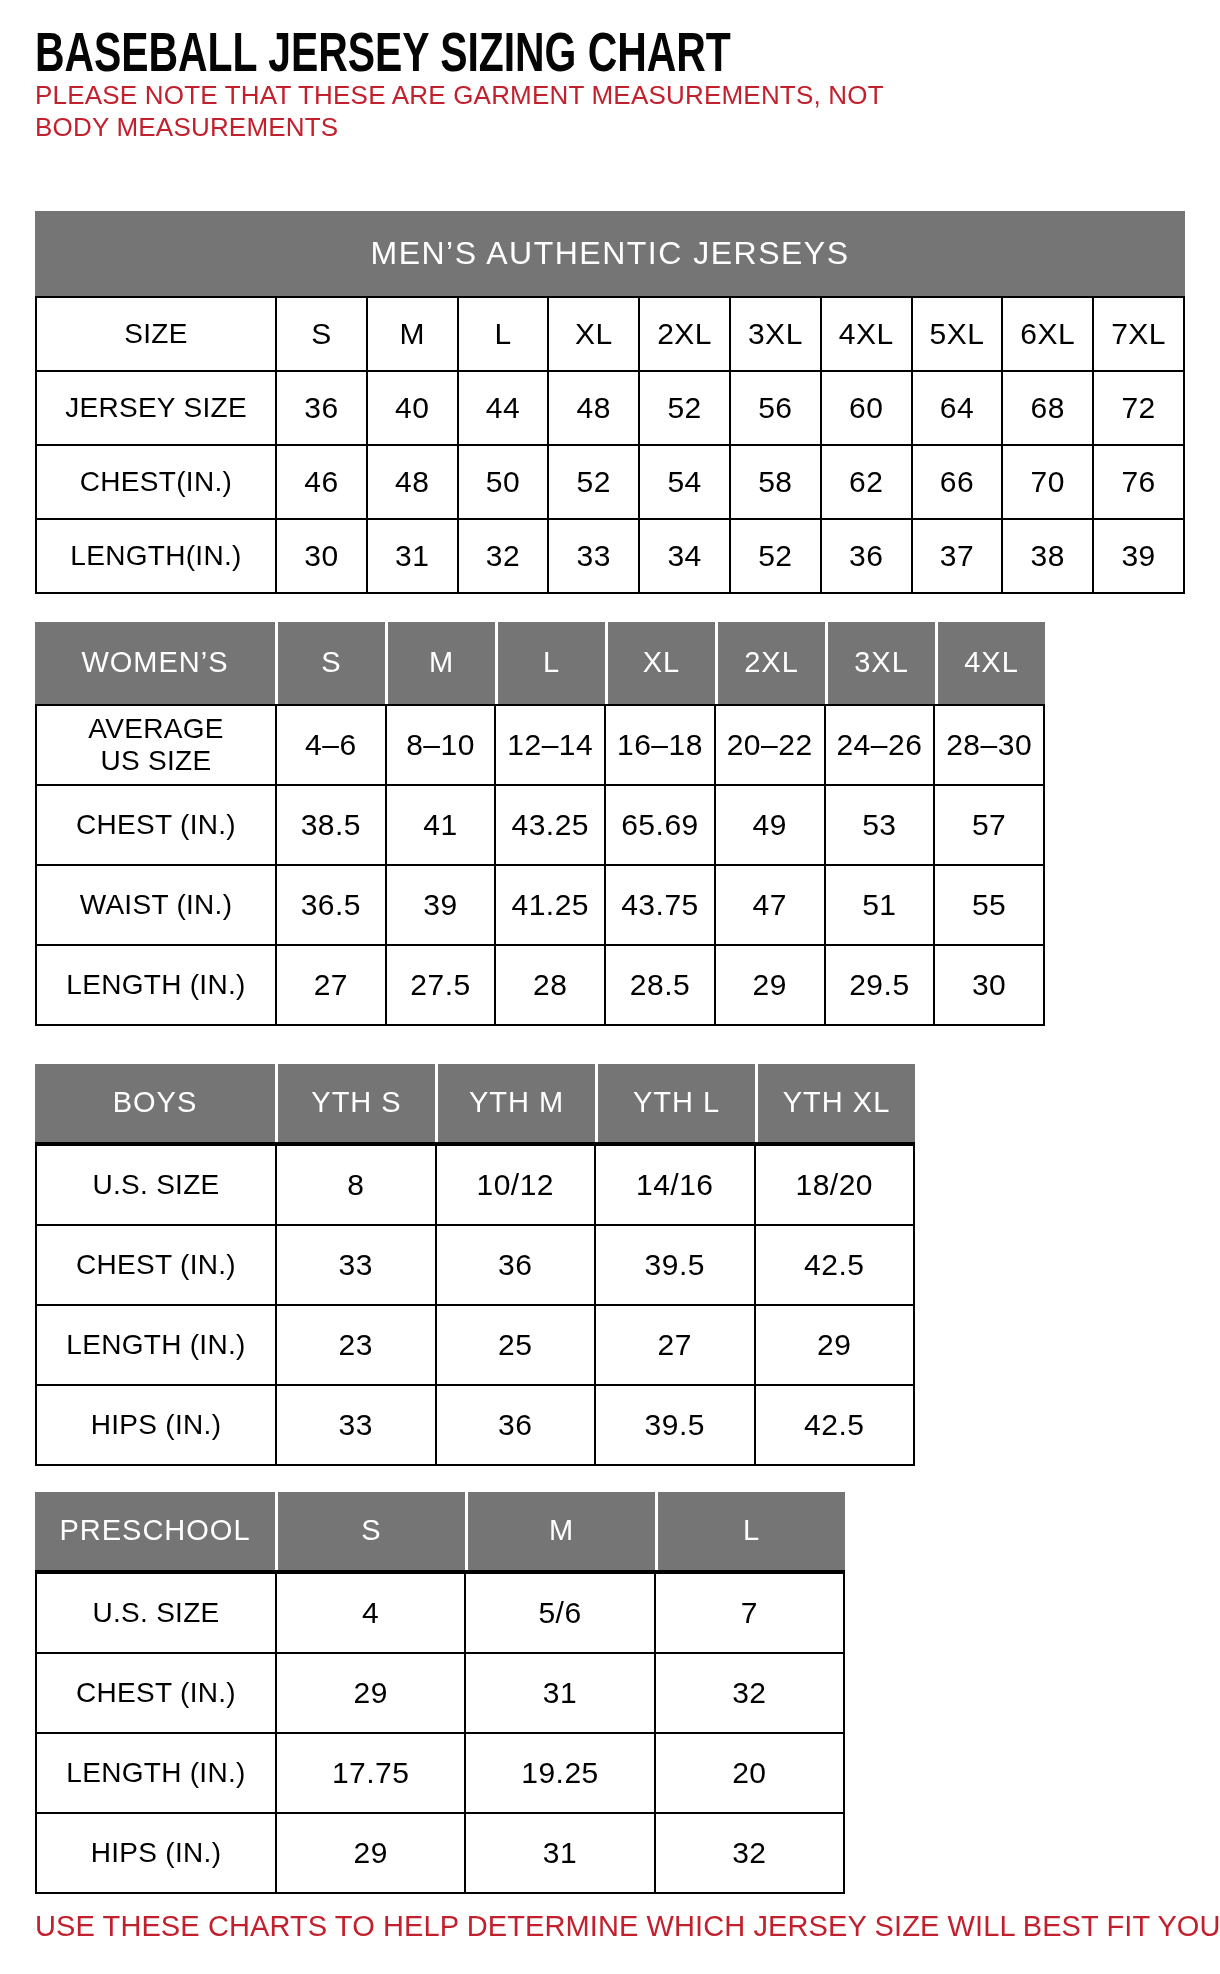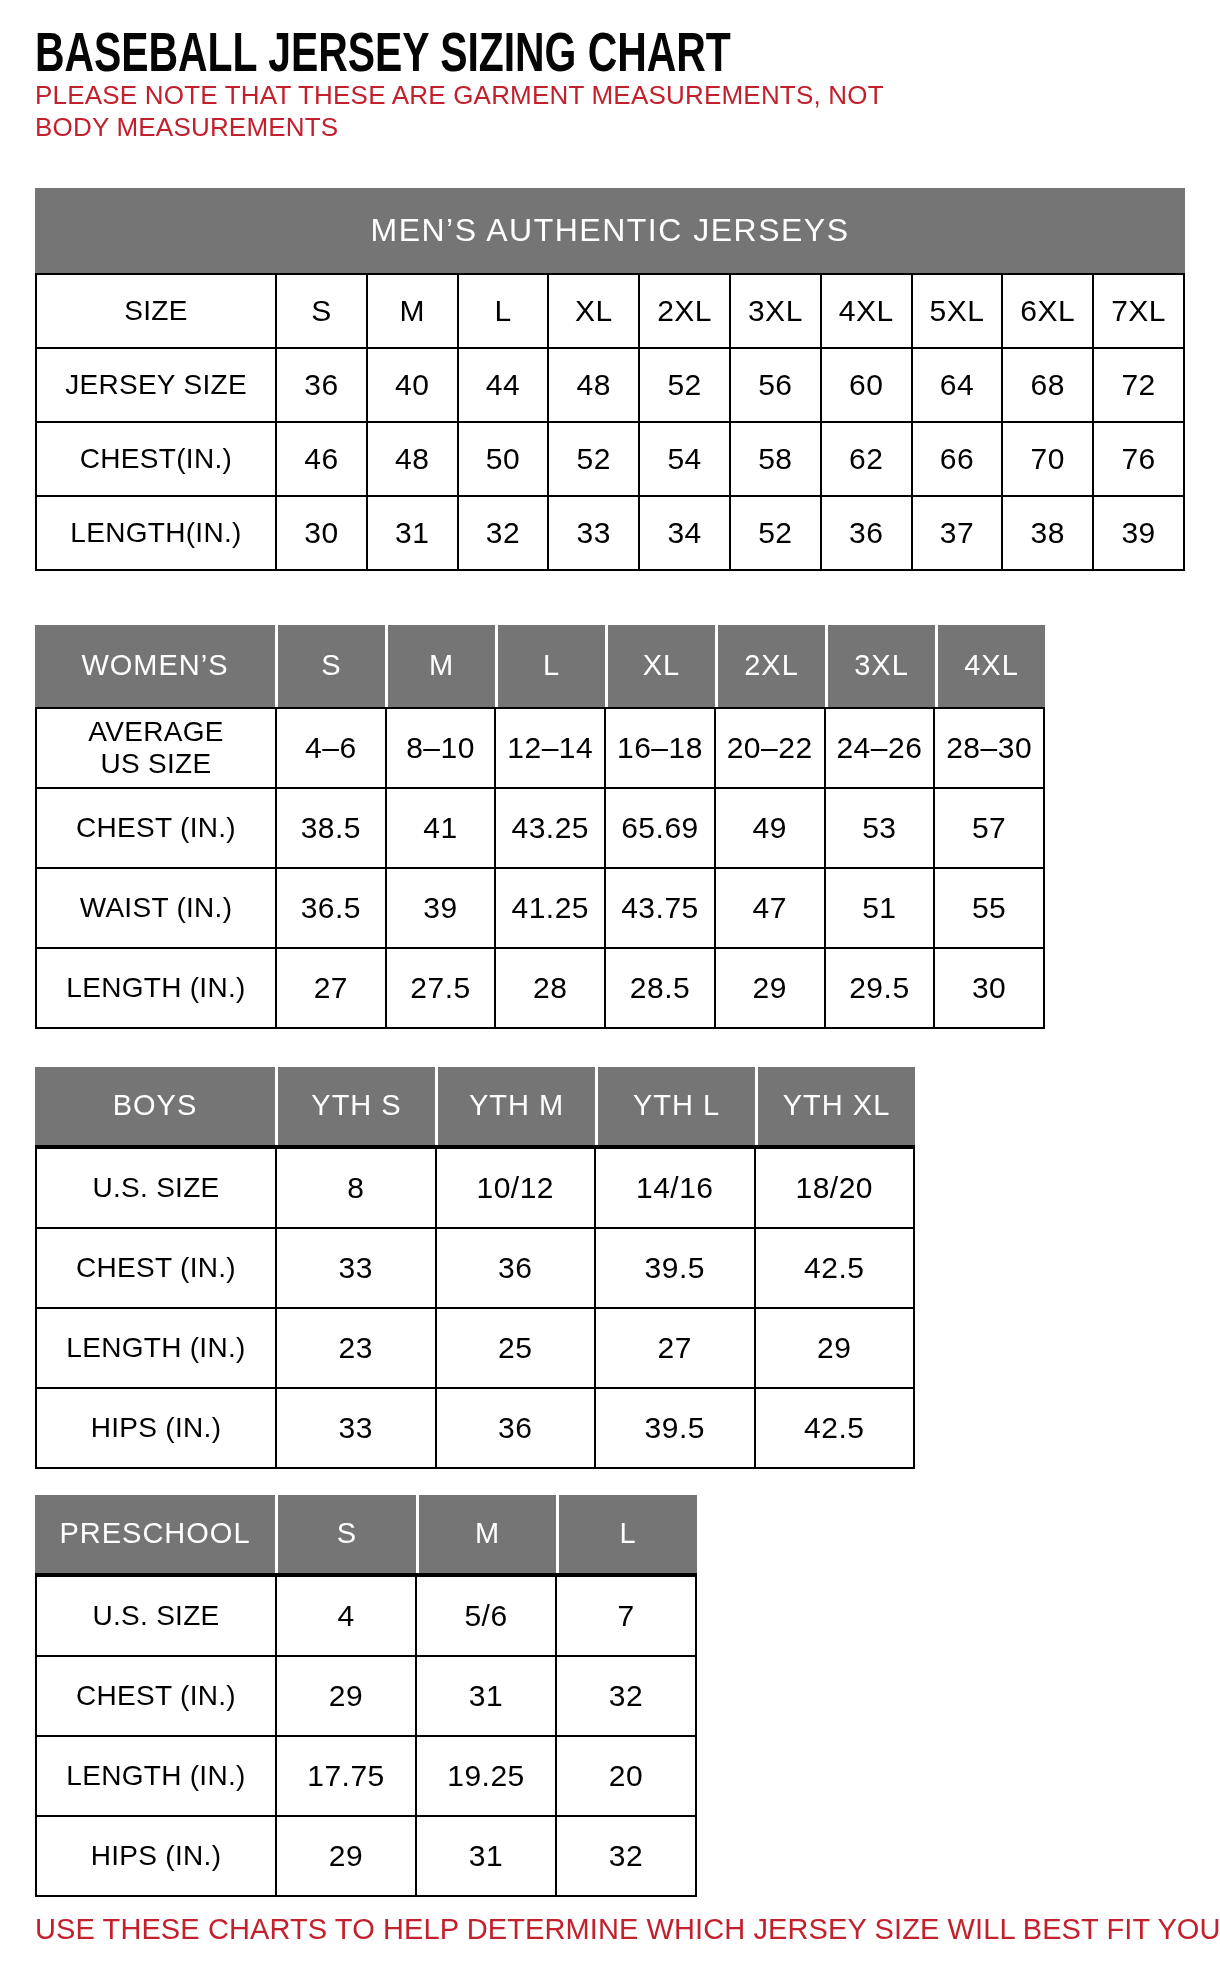--- a/index.html
+++ b/index.html
@@ -25,25 +25,25 @@
     color:var(--red,#c2202d);
     font-size:26px; line-height:1.23; letter-spacing:0.2px;
   }
   .footer {
     margin-top:16px;
     color:var(--red,#c2202d);
     font-size:29px; letter-spacing:0.1px; white-space:nowrap;
   }
 
   
-  .tblock { margin-top:54px; }
-  .tblock.mens      { margin-top:44px; width:1150px; }
+  .tblock { margin-top:28px; }
+  .tblock.mens      { margin-top:67px; width:1150px; }
   .tblock.womens    { width:1010px; }
   .tblock.boys      { margin-top:38px; width:880px; }
-  .tblock.preschool { margin-top:26px; width:662px; }
+  .tblock.preschool { margin-top:26px; width:810px; }
 
   .thead {
     display:flex; align-items:stretch;
     background:transparent;
   }
   .thead.merged {
     background:var(--gray,#757575);
     height:85px; align-items:center; justify-content:center;
     color:var(--hfg,#fff); font-size:32px; letter-spacing:1.5px;
   }

